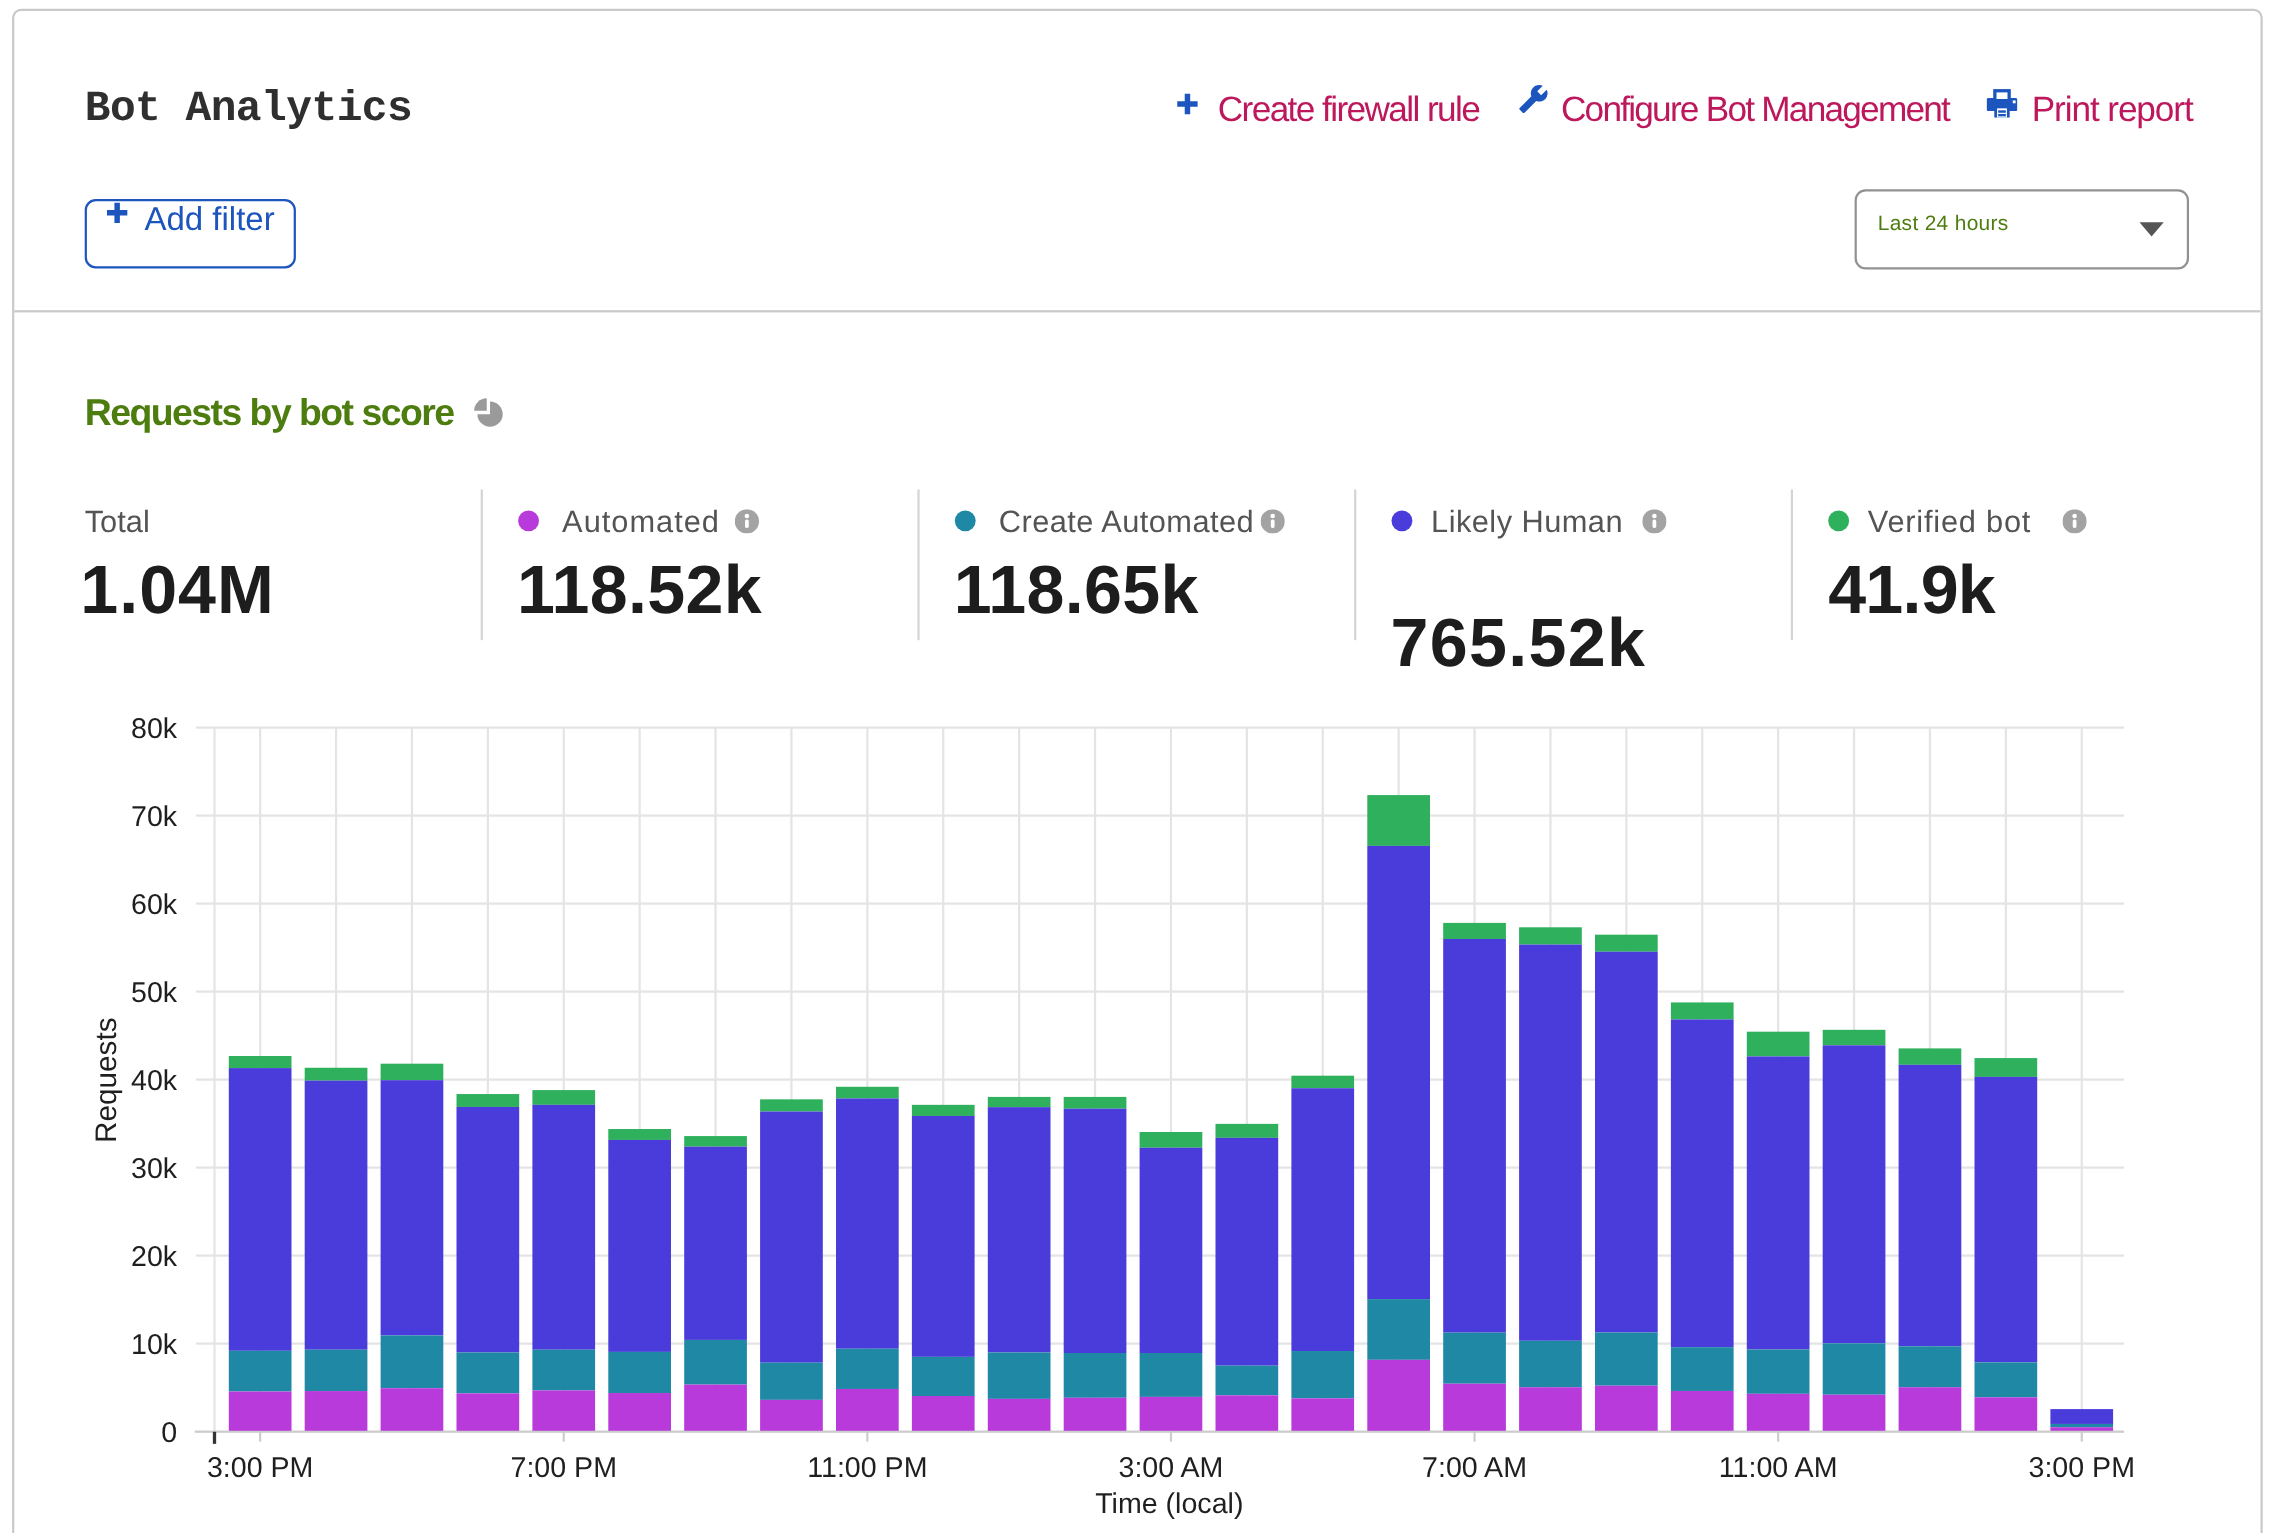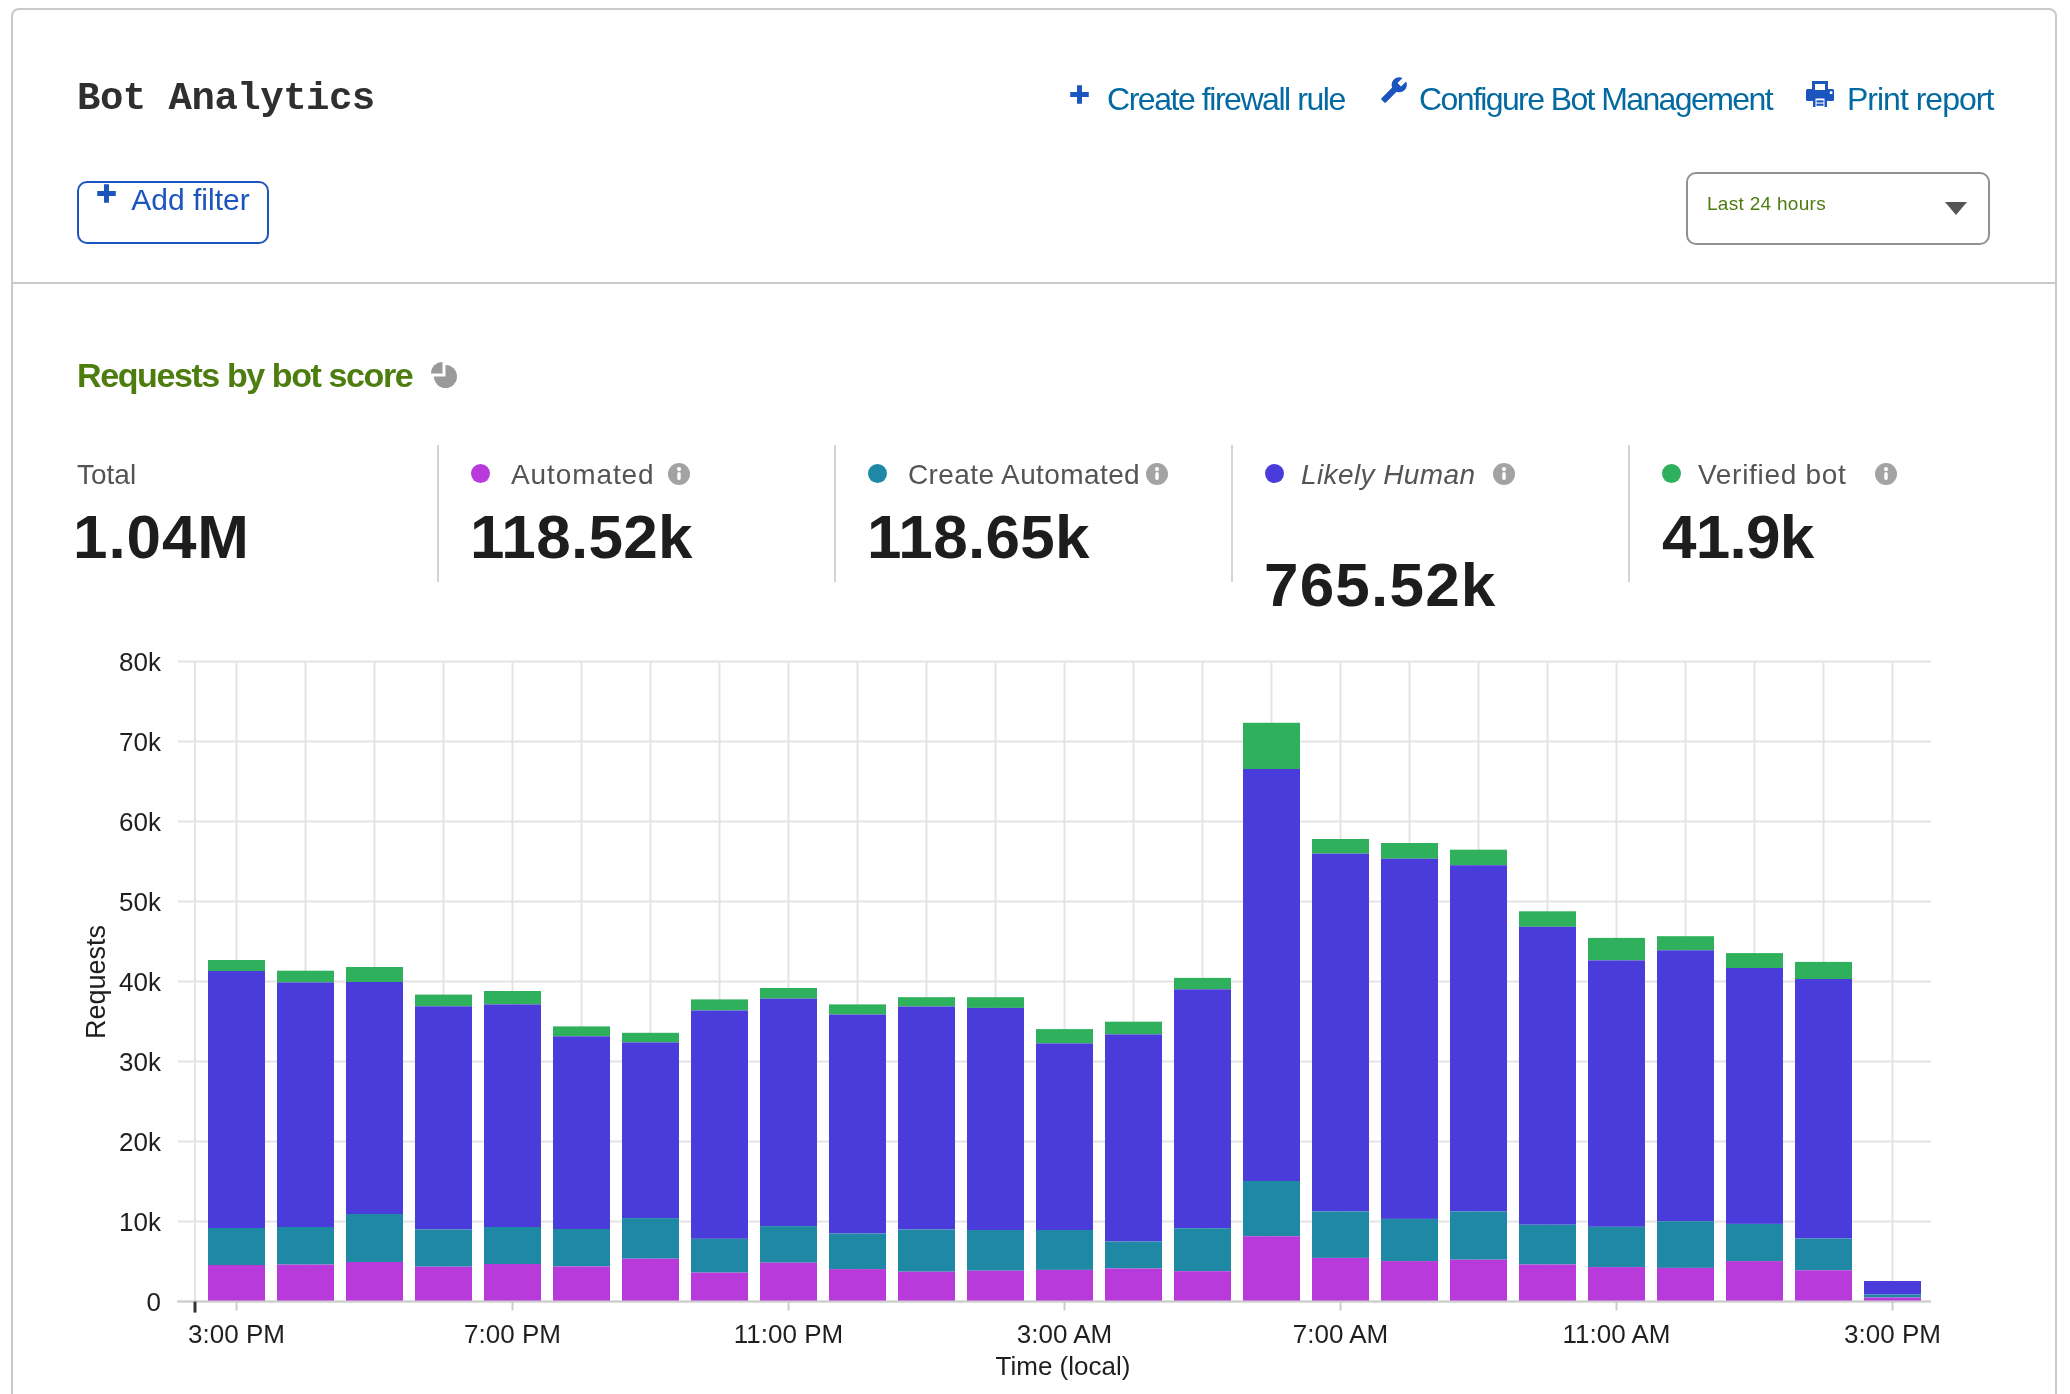--- a/index.html
+++ b/index.html
@@ -1,20 +1,20 @@
 <!DOCTYPE html>
 <html><head>
 <meta charset="utf-8">
 <title>Bot Analytics</title>
 <style>
 * { margin:0; padding:0; box-sizing:border-box; }
 html,body { width:2070px; height:1394px; background:#fff; font-family:"Liberation Sans", sans-serif; overflow:hidden; }
 body { position:relative; }
 .abs { position:absolute; }
-.lnk { position:absolute; top:81px; font-size:32px; letter-spacing:-1.0px; color:#0369a1; white-space:nowrap;text-align:center; }
+.lnk { position:absolute; top:81px; font-size:32px; letter-spacing:-1.0px; color:#be185d; white-space:nowrap;text-align:center; }
 .slabel { position:absolute; top:459px; font-size:28px; color:#545454; white-space:nowrap; }
 .sval { position:absolute; top:501px; font-size:62px; font-weight:700; color:#1d1d1d; white-space:nowrap; }
 .sdot { position:absolute; top:464px; width:19px; height:19px; border-radius:50%; }
 .sdiv { position:absolute; top:445px; width:2px; height:137px; background:#d4d4d4; }
 </style>
 </head>
 <body>
 <div class="abs" style="left:11px; top:8px; width:2046px; height:1500px; border:2px solid #c9c9c9; border-radius:8px 8px 0 0;"></div>
 <div class="abs" style="left:13px; top:282px; width:2042px; height:2px; background:#c9c9c9;"></div>
 
@@ -80,21 +80,21 @@
 <div class="sdot" style="left:868px; background:#1f89a5;"></div>
 <div class="slabel" style="left:908px; letter-spacing:0.4px;">Create Automated</div>
 <svg class="abs" style="left:1146px;top:463px" width="22" height="22" viewBox="0 0 22 22">
     <circle cx="11" cy="11" r="11" fill="#a3a3a3"></circle>
     <circle cx="11" cy="6.1" r="2.1" fill="#fff"></circle>
     <rect x="9.3" y="9.3" width="3.4" height="7.6" rx="1.4" fill="#fff"></rect>
   </svg>
 <div class="sval" style="left:867px; letter-spacing:0.3px;">118.65k</div>
 
 <div class="sdot" style="left:1265px; background:#4a3bdb;"></div>
-<div class="slabel" style="left:1301px; letter-spacing:0.4px;font-style:italic;">Likely Human</div>
+<div class="slabel" style="left:1301px; letter-spacing:0.4px;">Likely Human</div>
 <svg class="abs" style="left:1493px;top:463px" width="22" height="22" viewBox="0 0 22 22">
     <circle cx="11" cy="11" r="11" fill="#a3a3a3"></circle>
     <circle cx="11" cy="6.1" r="2.1" fill="#fff"></circle>
     <rect x="9.3" y="9.3" width="3.4" height="7.6" rx="1.4" fill="#fff"></rect>
   </svg>
 <div class="sval" style="left:1264px; letter-spacing:1.2px;margin-top:48px;">765.52k</div>
 
 <div class="sdot" style="left:1662px; background:#2eb05c;"></div>
 <div class="slabel" style="left:1698px; letter-spacing:0.7px;">Verified bot</div>
 <svg class="abs" style="left:1875px;top:463px" width="22" height="22" viewBox="0 0 22 22">

